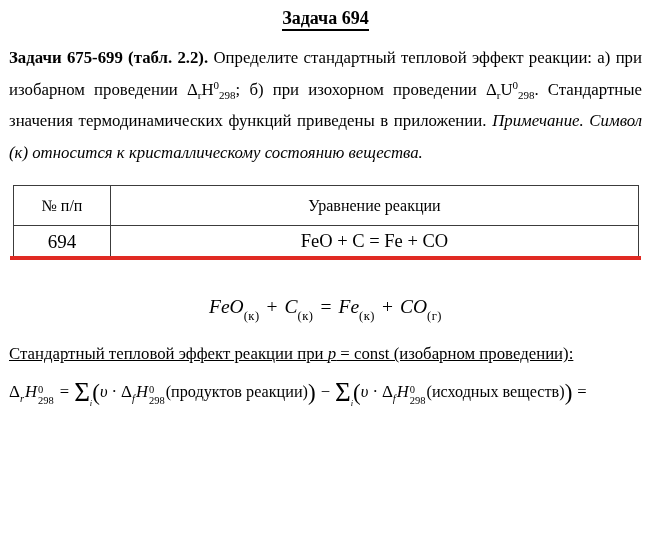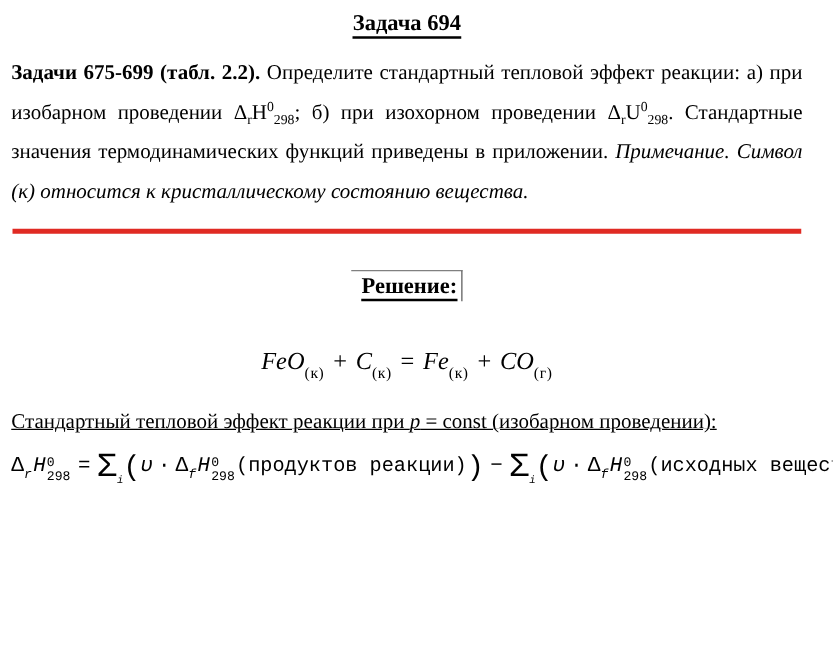--- a/index.html
+++ b/index.html
@@ -56,21 +56,21 @@
   .line { font-size:16.8px; line-height:21px; }
   .eq-label { margin-top:21px; }
   .intro { margin-top:25px;text-decoration:underline; }
 
   
   .f1 { margin-top:38px; text-align:center; font-size:19.5px; font-style:italic; }
   .f1 .fsub { font-size:12.5px; font-style:normal; line-height:0; vertical-align:-7px; letter-spacing:0.5px; }
   .f1 .op { font-style:normal; margin:0 7px; }
 
   
-  .f2 { margin-top:13px; font-size:16.6px; white-space:nowrap;font-family:Liberation Mono, monospace; }
+  .f2 { margin-top:13px; font-size:16.6px; white-space:nowrap; }
   .f2 .it { font-style:italic; }
   .dd { font-size:17px; }
   sub.dsub { font-size:10.5px; line-height:0; vertical-align:-5px; }
   .hh { margin-left:1px; }
   .stack {
     display:inline-block; vertical-align:-7px; line-height:1;
     text-align:left; font-size:10.5px; font-style:normal; margin:0 1px 0 1px;
   }
   .stack span { display:block; }
   .stack .stk-sup { margin-bottom:1px; }
@@ -92,28 +92,33 @@
 
   <p class="para"><span class="b">Задачи 675-699 (табл. 2.2).</span><span> Определите стандартный тепловой эффект реакции: а) при изобарном проведении </span><span class="nw"><span>Δ</span><sub class="ss">r</sub><span>H</span><sup class="ss">0</sup><sub class="ss">298</sub></span><span>; б) при изохорном проведении </span><span class="nw"><span>Δ</span><sub class="ss">r</sub><span>U</span><sup class="ss">0</sup><sub class="ss">298</sub></span><span>. Стандартные значения термодинамических функций приведены в приложении. </span><span class="itx">Примечание. Символ (к) относится к кристаллическому состоянию вещества.</span></p>
 
   <div class="tbl-wrap">
     <table class="tbl">
       <colgroup>
           <col class="c1">
           <col>
         </colgroup>
       <tbody>
+          <tr class="hrow">
+        <th>№ п/п</th>
+        <th>Уравнение реакции</th>
+      </tr>
+      <tr class="drow">
+        <td class="num">694</td>
+        <td class="eqn">FeO + C = Fe + CO</td>
+      </tr>
     </tbody>
       </table>
     <div class="red-line" style="background: rgb(224, 42, 35);"></div>
   </div>
 
-  <div class="sol-wrap">
-    <span class="sol"><span class="u2b">Решение:</span></span>
-  </div>
 
 
   <div class="f1"><span>FeO</span><sub class="fsub">(к)</sub><span class="op">+</span><span>C</span><sub class="fsub">(к)</sub><span class="op">=</span><span>Fe</span><sub class="fsub">(к)</sub><span class="op">+</span><span>CO</span><sub class="fsub">(г)</sub></div>
 
   <p class="line intro"><span>Стандартный тепловой эффект реакции при </span><span class="itx">p</span><span> = const (изобарном проведении):</span></p>
 
   <div class="f2"><span class="dd">Δ</span><sub class="dsub it">r</sub><span class="it hh">H</span><span class="stack"><span class="stk-sup">0</span><span class="stk-sub">298</span></span><span class="op2">=</span><span class="sigma">Σ</span><sub class="sigsub">i</sub><span class="bigp">(</span><span class="it">υ</span><span class="cdot">·</span><span class="dd">Δ</span><sub class="dsub it">f</sub><span class="it hh">H</span><span class="stack"><span class="stk-sup">0</span><span class="stk-sub">298</span></span><span class="argtext">(продуктов реакции)</span><span class="bigp">)</span><span class="op2">−</span><span class="sigma">Σ</span><sub class="sigsub">i</sub><span class="bigp">(</span><span class="it">υ</span><span class="cdot">·</span><span class="dd">Δ</span><sub class="dsub it">f</sub><span class="it hh">H</span><span class="stack"><span class="stk-sup">0</span><span class="stk-sub">298</span></span><span class="argtext">(исходных веществ)</span><span class="bigp">)</span><span class="op2">=</span></div>
 
 </div>
 

